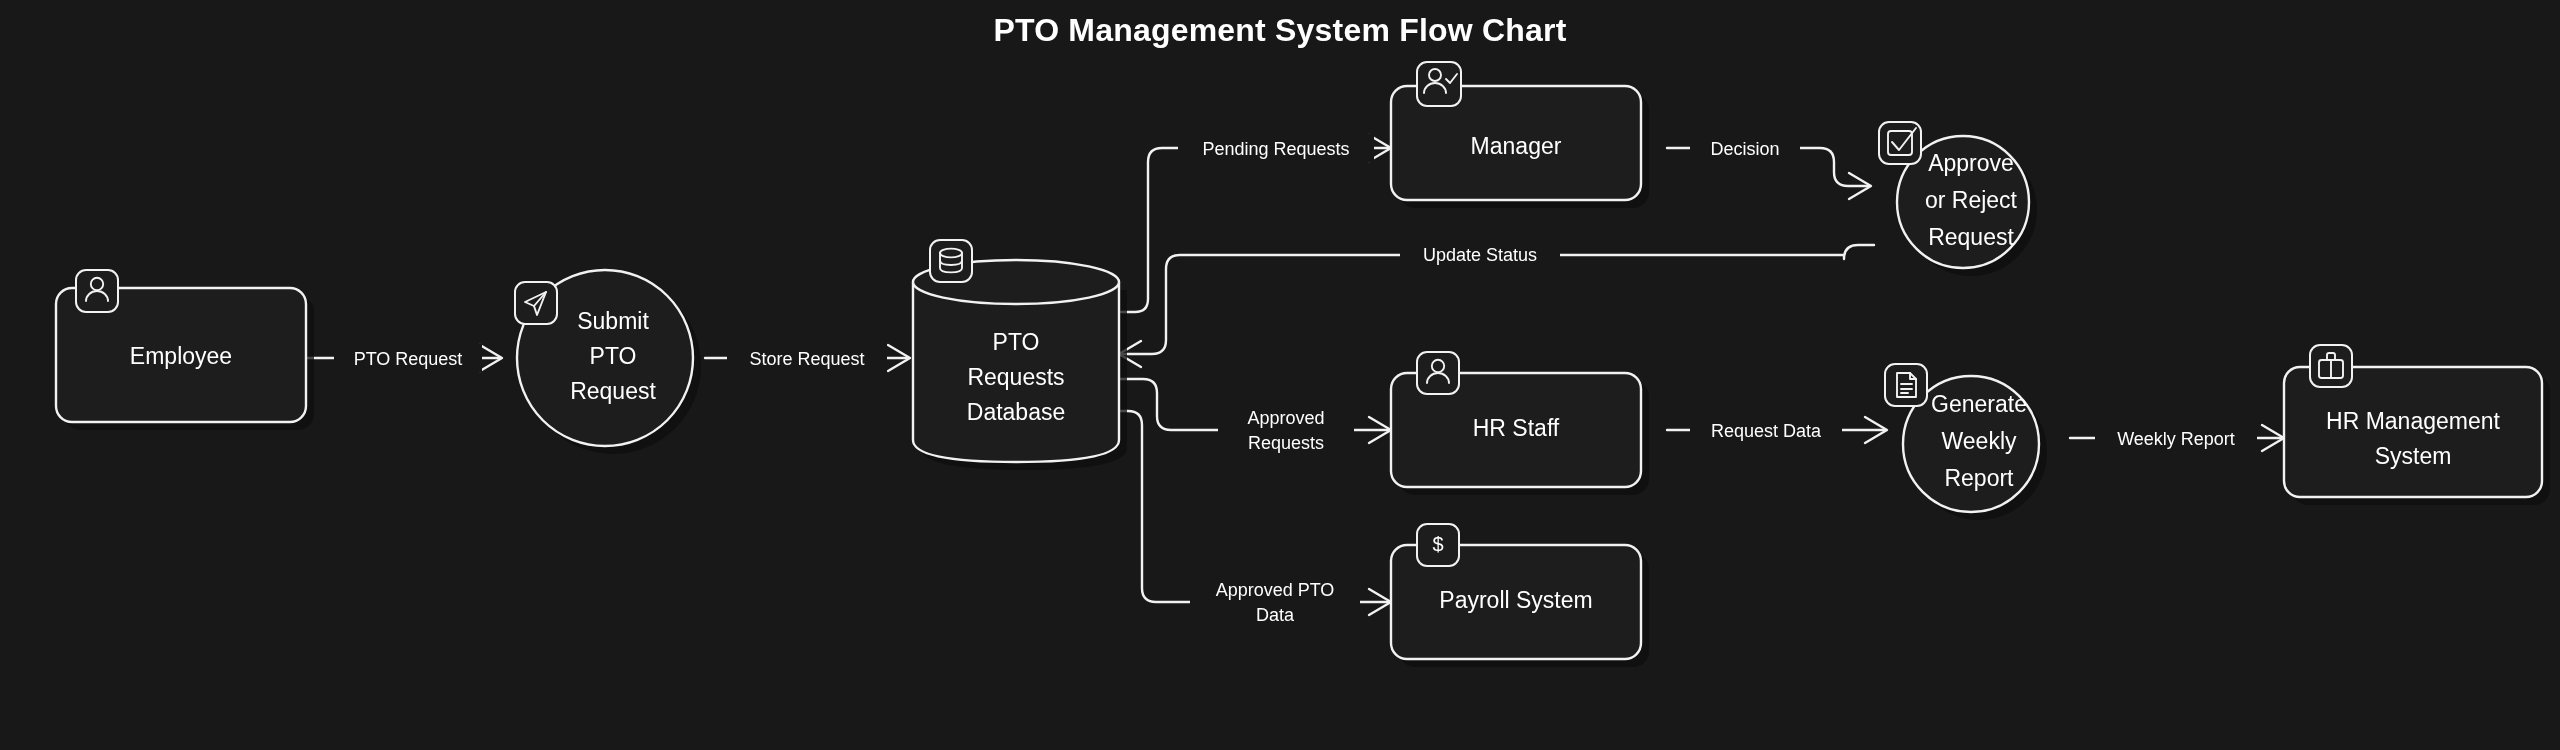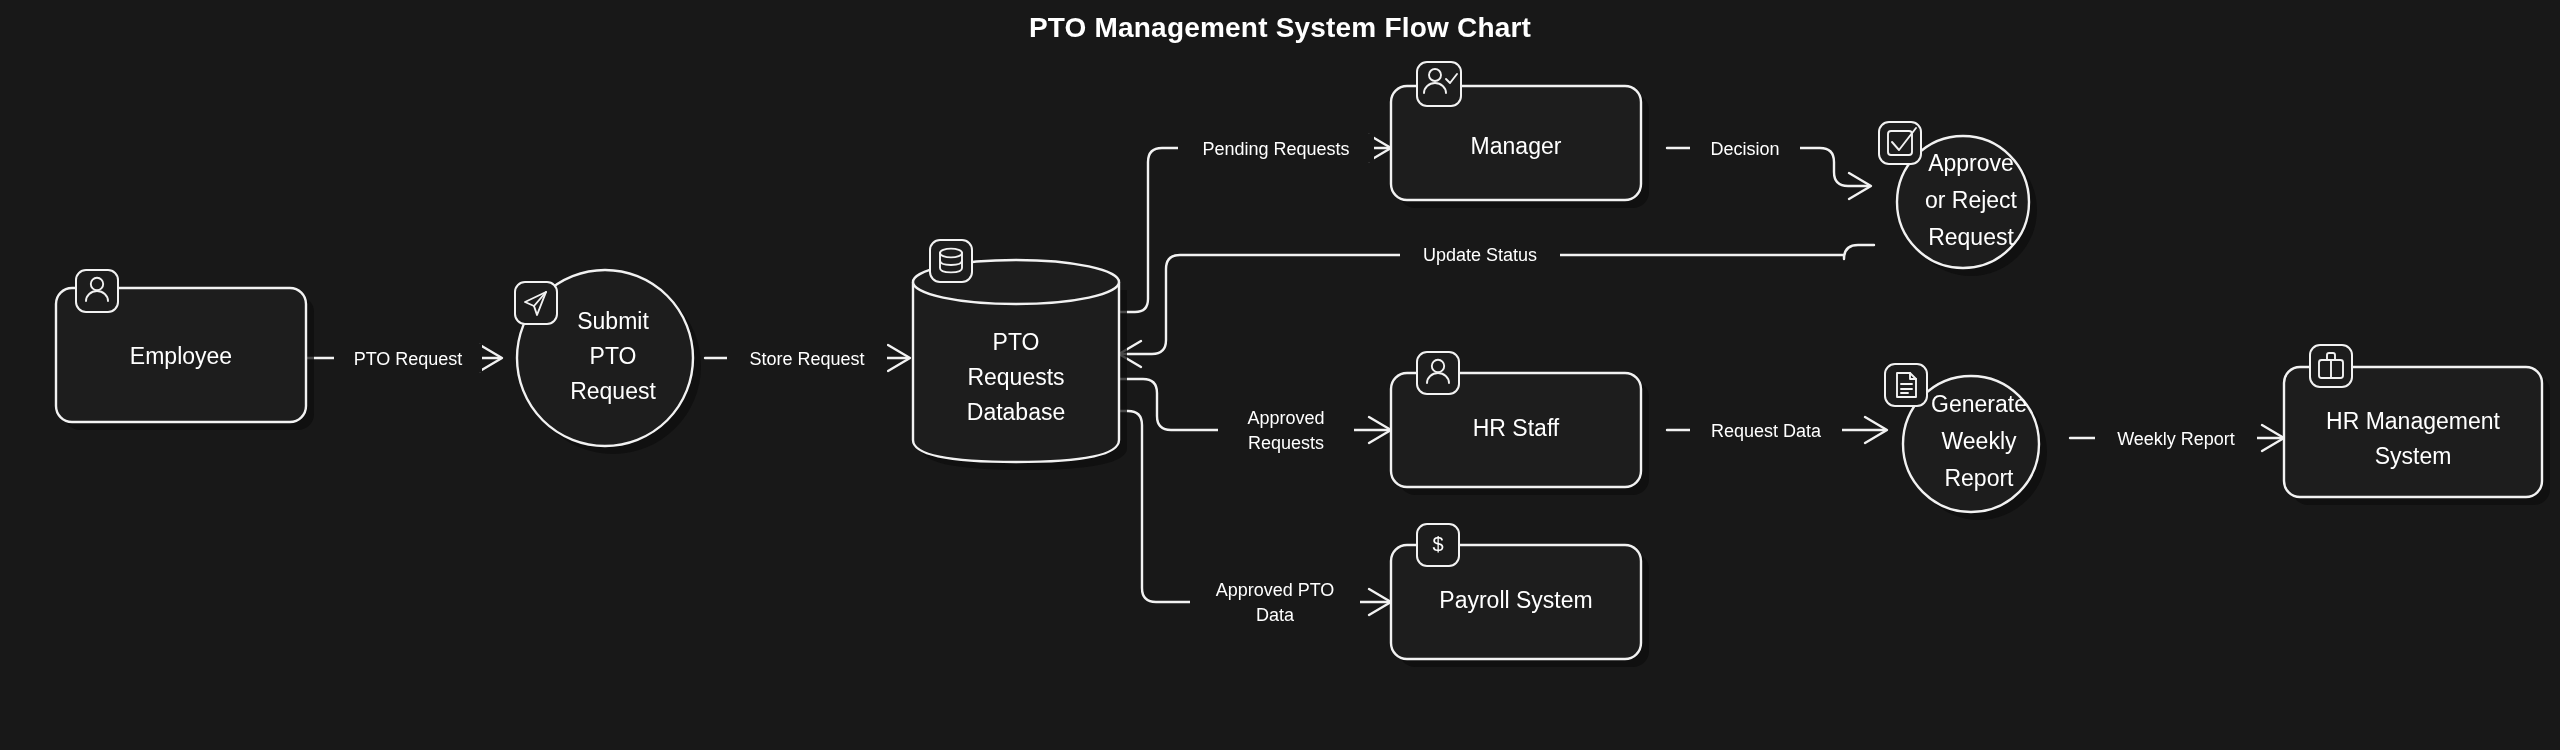--- a/index.html
+++ b/index.html
@@ -20,21 +20,21 @@
     height: 750px;
     background: #181818;
   }
   #chart-title {
     position: absolute;
     left: 0;
     top: 12px;
     width: 2560px;
     text-align: center;
     color: #ffffff;
-    font-size: 28px;
+    font-size: 32px;
     font-weight: 700;
     letter-spacing: 0.2px;
     font-family: "Liberation Sans", sans-serif;
   }
   svg#flow {
     position: absolute;
     left: 0;
     top: 0;
     width: 2560px;
     height: 750px;

